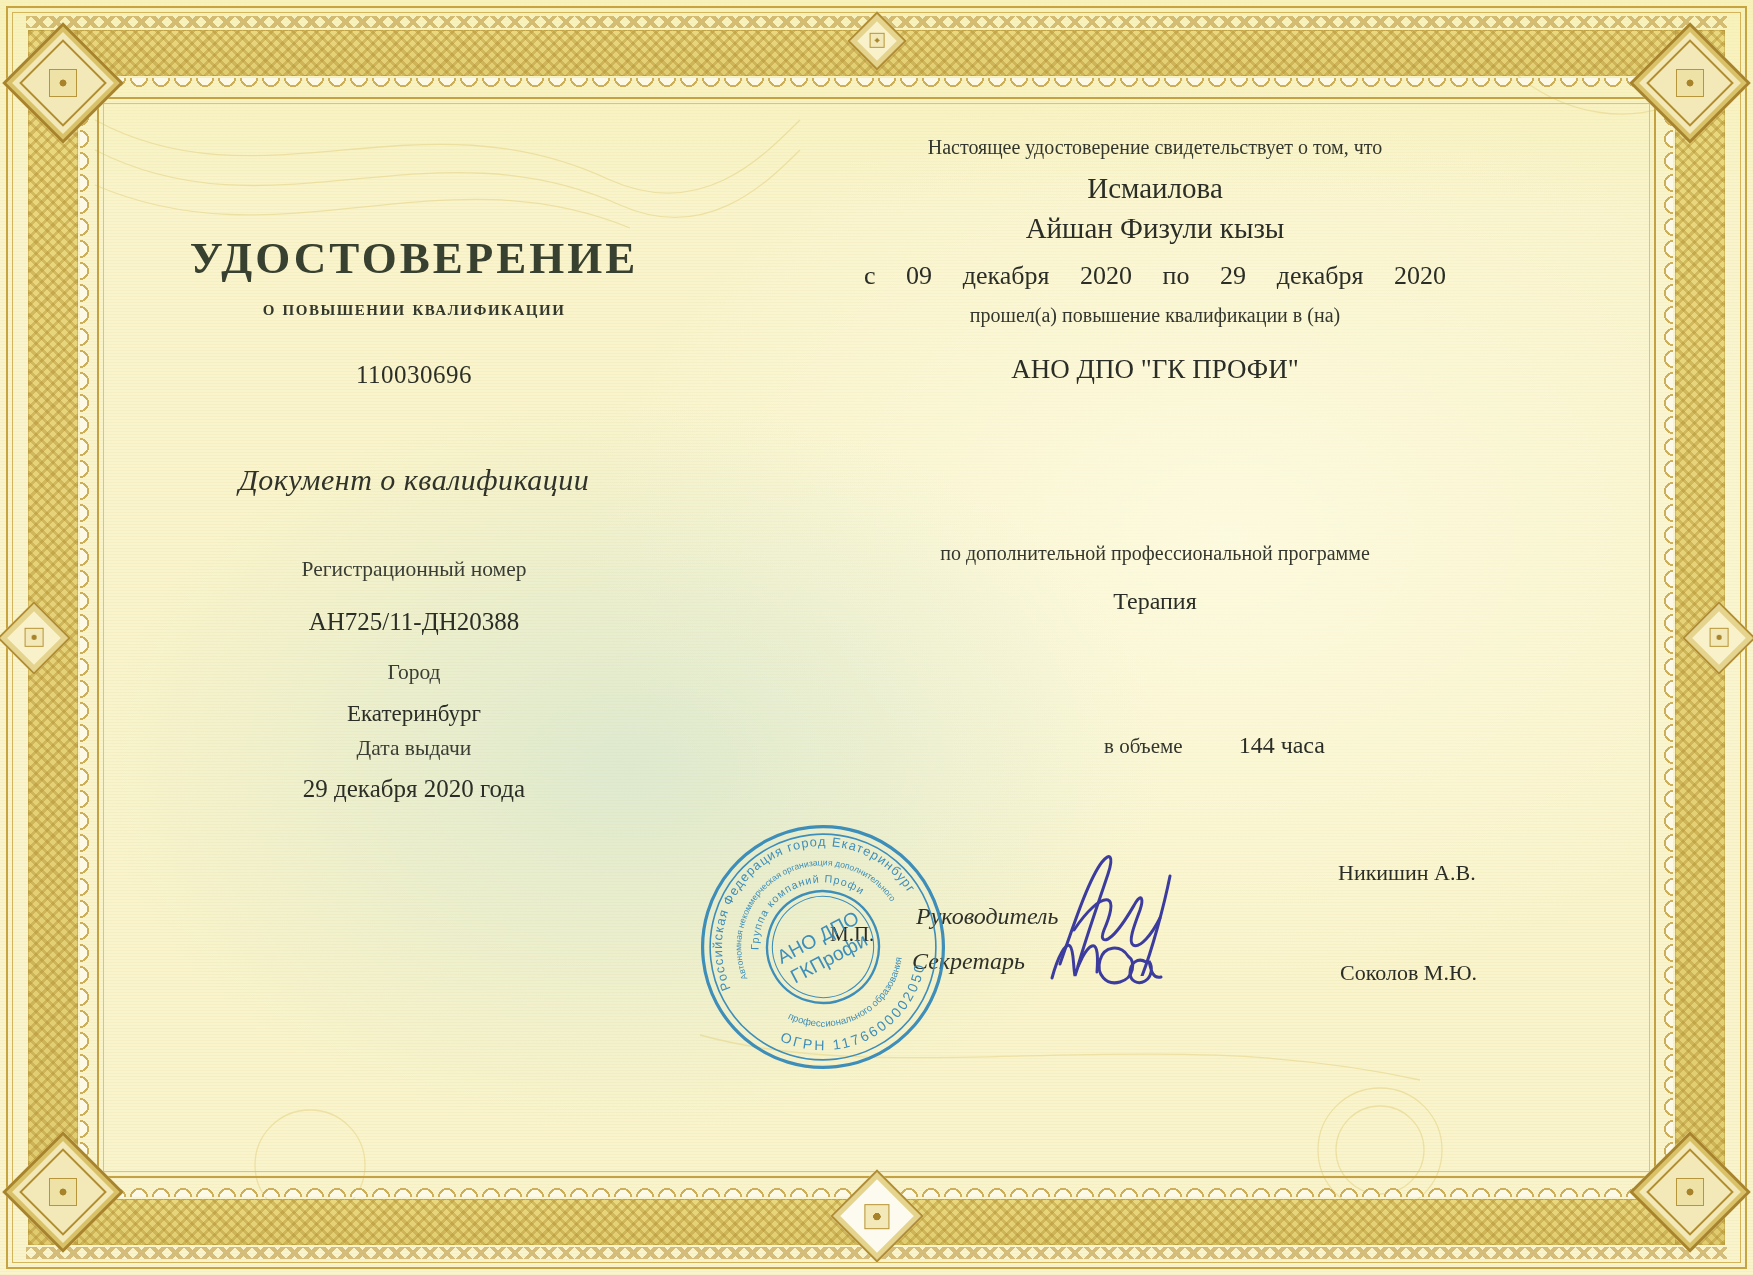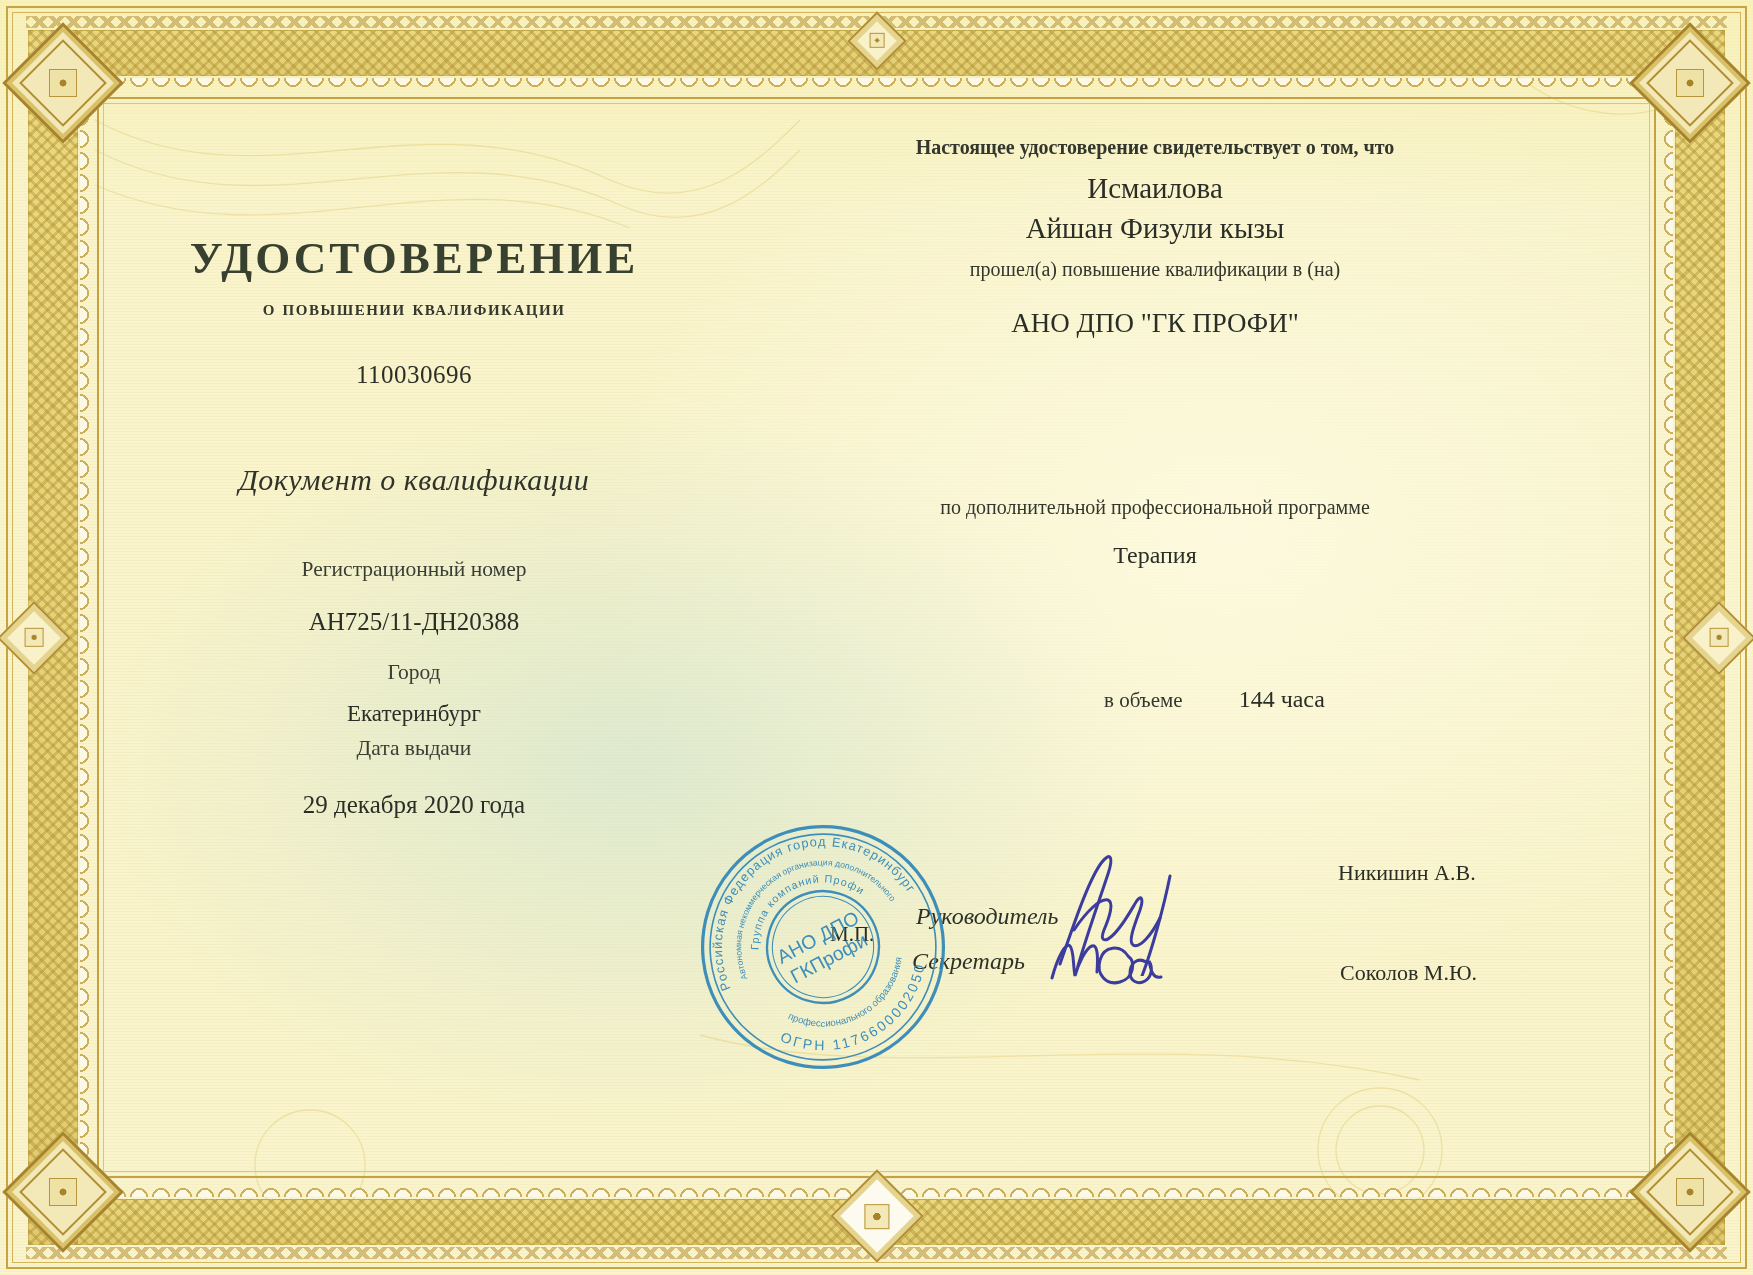--- a/index.html
+++ b/index.html
@@ -84,23 +84,23 @@
   .org-block { margin-top:28px; }
   .doc-type { margin-top:50px; font-size:45px; font-weight:bold; letter-spacing:3px; color:#38402f;text-align:center; }
   .doc-subtype { margin-top:12px; font-size:21px; font-weight:bold; font-variant:small-caps; letter-spacing:1.5px; color:#33382c; }
   .blank-number { margin-top:40px; font-size:25px; letter-spacing:.5px; }
   .doc-kind { margin-top:74px; font-size:30px; font-style:italic; color:#30332a; letter-spacing:.5px; }
   .reg-label { margin-top:60px; font-size:21.5px; color:#3a3d33; }
   .reg-number { margin-top:26px; font-size:25px; }
   .city-label { margin-top:24px; font-size:21.5px; color:#3a3d33; }
   .city-value { margin-top:16px; font-size:23px; }
   .issue-label { margin-top:9px; font-size:21.5px; color:#3a3d33; }
-  .issue-value { margin-top:30px; font-size:25px; }
-
-  .intro { font-size:20px; color:#33362c;font-weight:bold; }
+  .issue-value { margin-top:14px; font-size:25px; }
+
+  .intro { font-size:20px; color:#33362c; }
   .surname { margin-top:13px; font-size:29px; }
   .name-patronymic { margin-top:7px; font-size:29px; }
   .period { margin-top:16px; font-size:26px; text-align:justify; text-align-last:justify; padding:0 12px; }
   .completed { margin-top:13px; font-size:20px; color:#33362c; }
   .institution { margin-top:27px; font-size:27px; }
   .program-label { margin-top:157px; font-size:20px; color:#33362c; }
   .program { margin-top:23px; font-size:24px; }
   .volume-row { margin-top:117px; text-align:left; padding-left:252px; white-space:nowrap; }
   .volume-label { font-size:21px; color:#33362c; }
   .volume-value { font-size:24px; margin-left:52px; }
@@ -174,20 +174,21 @@
       <div class="city-label">Город</div>
       <div class="city-value">Екатеринбург</div>
       <div class="issue-label">Дата выдачи</div>
       <div class="issue-value">29 декабря 2020 года</div>
     </div>
 
     <div class="right-col">
       <div class="intro">Настоящее удостоверение свидетельствует о том, что</div>
       <div class="surname">Исмаилова</div>
       <div class="name-patronymic">Айшан Физули кызы</div>
+      <div class="period">с 09 декабря 2020 по 29 декабря 2020</div>
       <div class="completed">прошел(а) повышение квалификации в (на)</div>
       <div class="institution">АНО ДПО "ГК ПРОФИ"</div>
       <div class="program-label">по дополнительной профессиональной программе</div>
       <div class="program">Терапия</div>
       <div class="volume-row">
         <span class="volume-label">в объеме</span>
         <span class="volume-value">144 часа</span>
       </div>
     </div>
 

